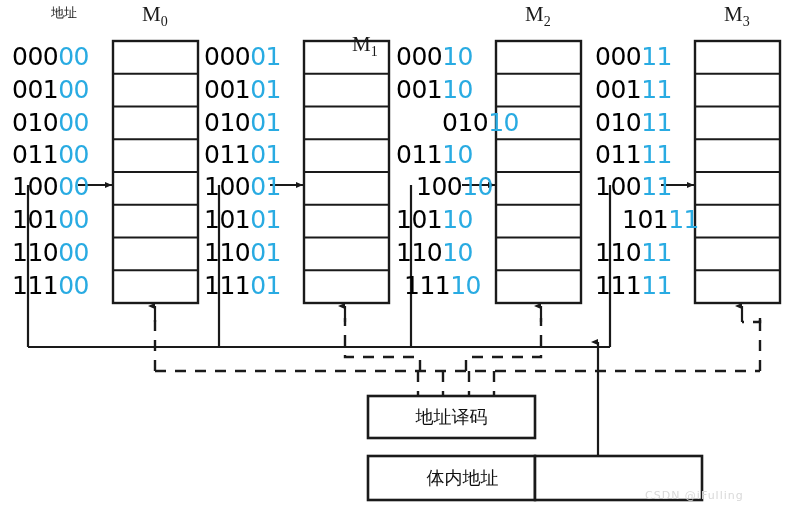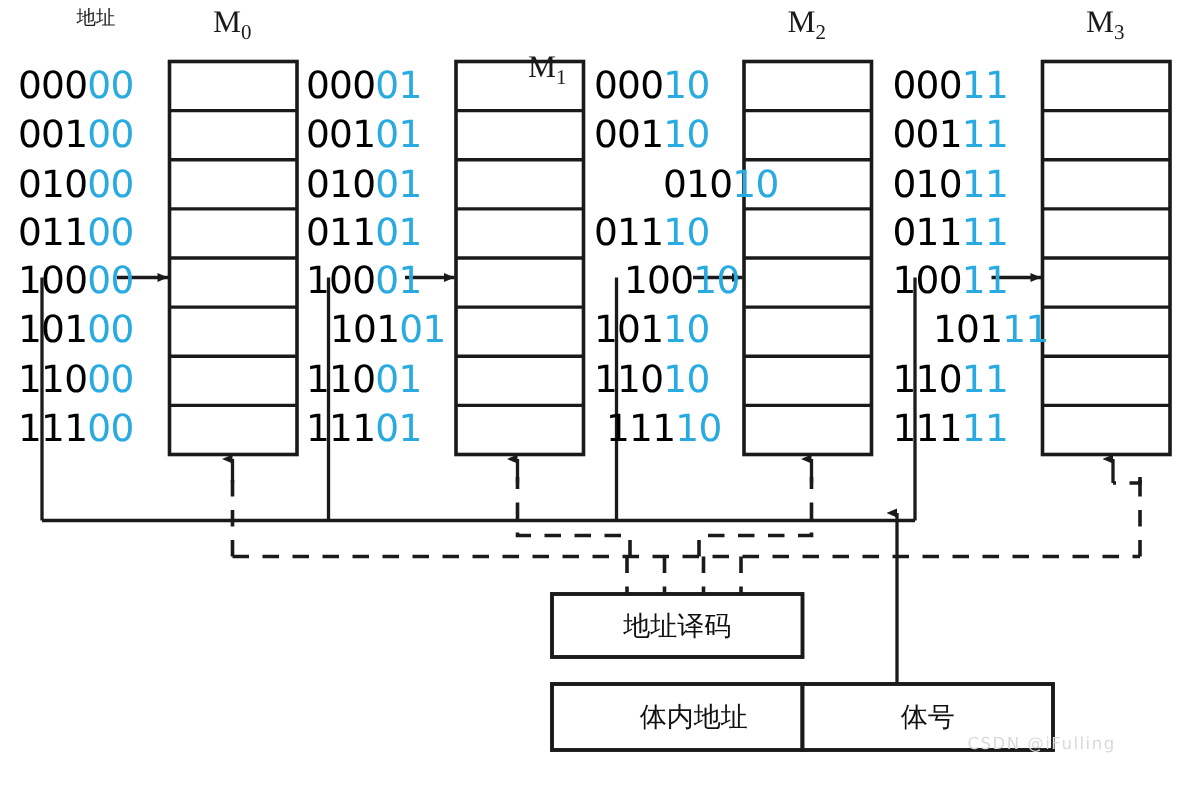--- a/index.html
+++ b/index.html
@@ -221,21 +221,21 @@
     <div class="addr-row" style="left:12px; top:240px;"><span>110</span><span class="lo">00</span></div>
     <div class="addr-row" style="left:12px; top:273px;"><span>111</span><span class="lo">00</span></div>
   </div>
 
   <div>
     <div class="addr-row" style="left:204px; top:44px;"><span>000</span><span class="lo">01</span></div>
     <div class="addr-row" style="left:204px; top:77px;"><span>001</span><span class="lo">01</span></div>
     <div class="addr-row" style="left:204px; top:110px;"><span>010</span><span class="lo">01</span></div>
     <div class="addr-row" style="left:204px; top:142px;"><span>011</span><span class="lo">01</span></div>
     <div class="addr-row" style="left:204px; top:174px;"><span>100</span><span class="lo">01</span></div>
-    <div class="addr-row" style="left:220px; top:207px;"><span>101</span><span class="lo">01</span></div>
+    <div class="addr-row" style="left:204px; top:207px;"><span>101</span><span class="lo">01</span></div>
     <div class="addr-row" style="left:204px; top:240px;"><span>110</span><span class="lo">01</span></div>
     <div class="addr-row" style="left:204px; top:273px;"><span>111</span><span class="lo">01</span></div>
   </div>
 
   <div>
     <div class="addr-row" style="left:396px; top:44px;"><span>000</span><span class="lo">10</span></div>
     <div class="addr-row" style="left:396px; top:77px;"><span>001</span><span class="lo">10</span></div>
     <div class="addr-row" style="left:396px; top:110px;margin-left:46px;"><span>010</span><span class="lo">10</span></div>
     <div class="addr-row" style="left:396px; top:142px;"><span>011</span><span class="lo">10</span></div>
     <div class="addr-row" style="left:416px; top:174px;text-align:center;"><span>100</span><span class="lo">10</span></div>
@@ -251,17 +251,16 @@
     <div class="addr-row" style="left:595px; top:142px;"><span>011</span><span class="lo">11</span></div>
     <div class="addr-row" style="left:595px; top:174px;"><span>100</span><span class="lo">11</span></div>
     <div class="addr-row" style="left:622px; top:207px;text-align:center;"><span>101</span><span class="lo">11</span></div>
     <div class="addr-row" style="left:595px; top:240px;"><span>110</span><span class="lo">11</span></div>
     <div class="addr-row" style="left:595px; top:273px;"><span>111</span><span class="lo">11</span></div>
   </div>
 
   <div class="boxlabel" style="left:368px; top:396px; width:167px; height:42px;">地址译码</div>
 
   <div class="boxlabel" style="left:368px; top:456px; width:189px; height:44px;">体内地址</div>
-  <div class="boxlabel" style="left:535px; top:456px; width:167px; height:44px;">体号</div>
 
   <div class="watermark" style="left:645px; top:489px;">CSDN @iFulling</div>
 
 </div>
 
 </body></html>

